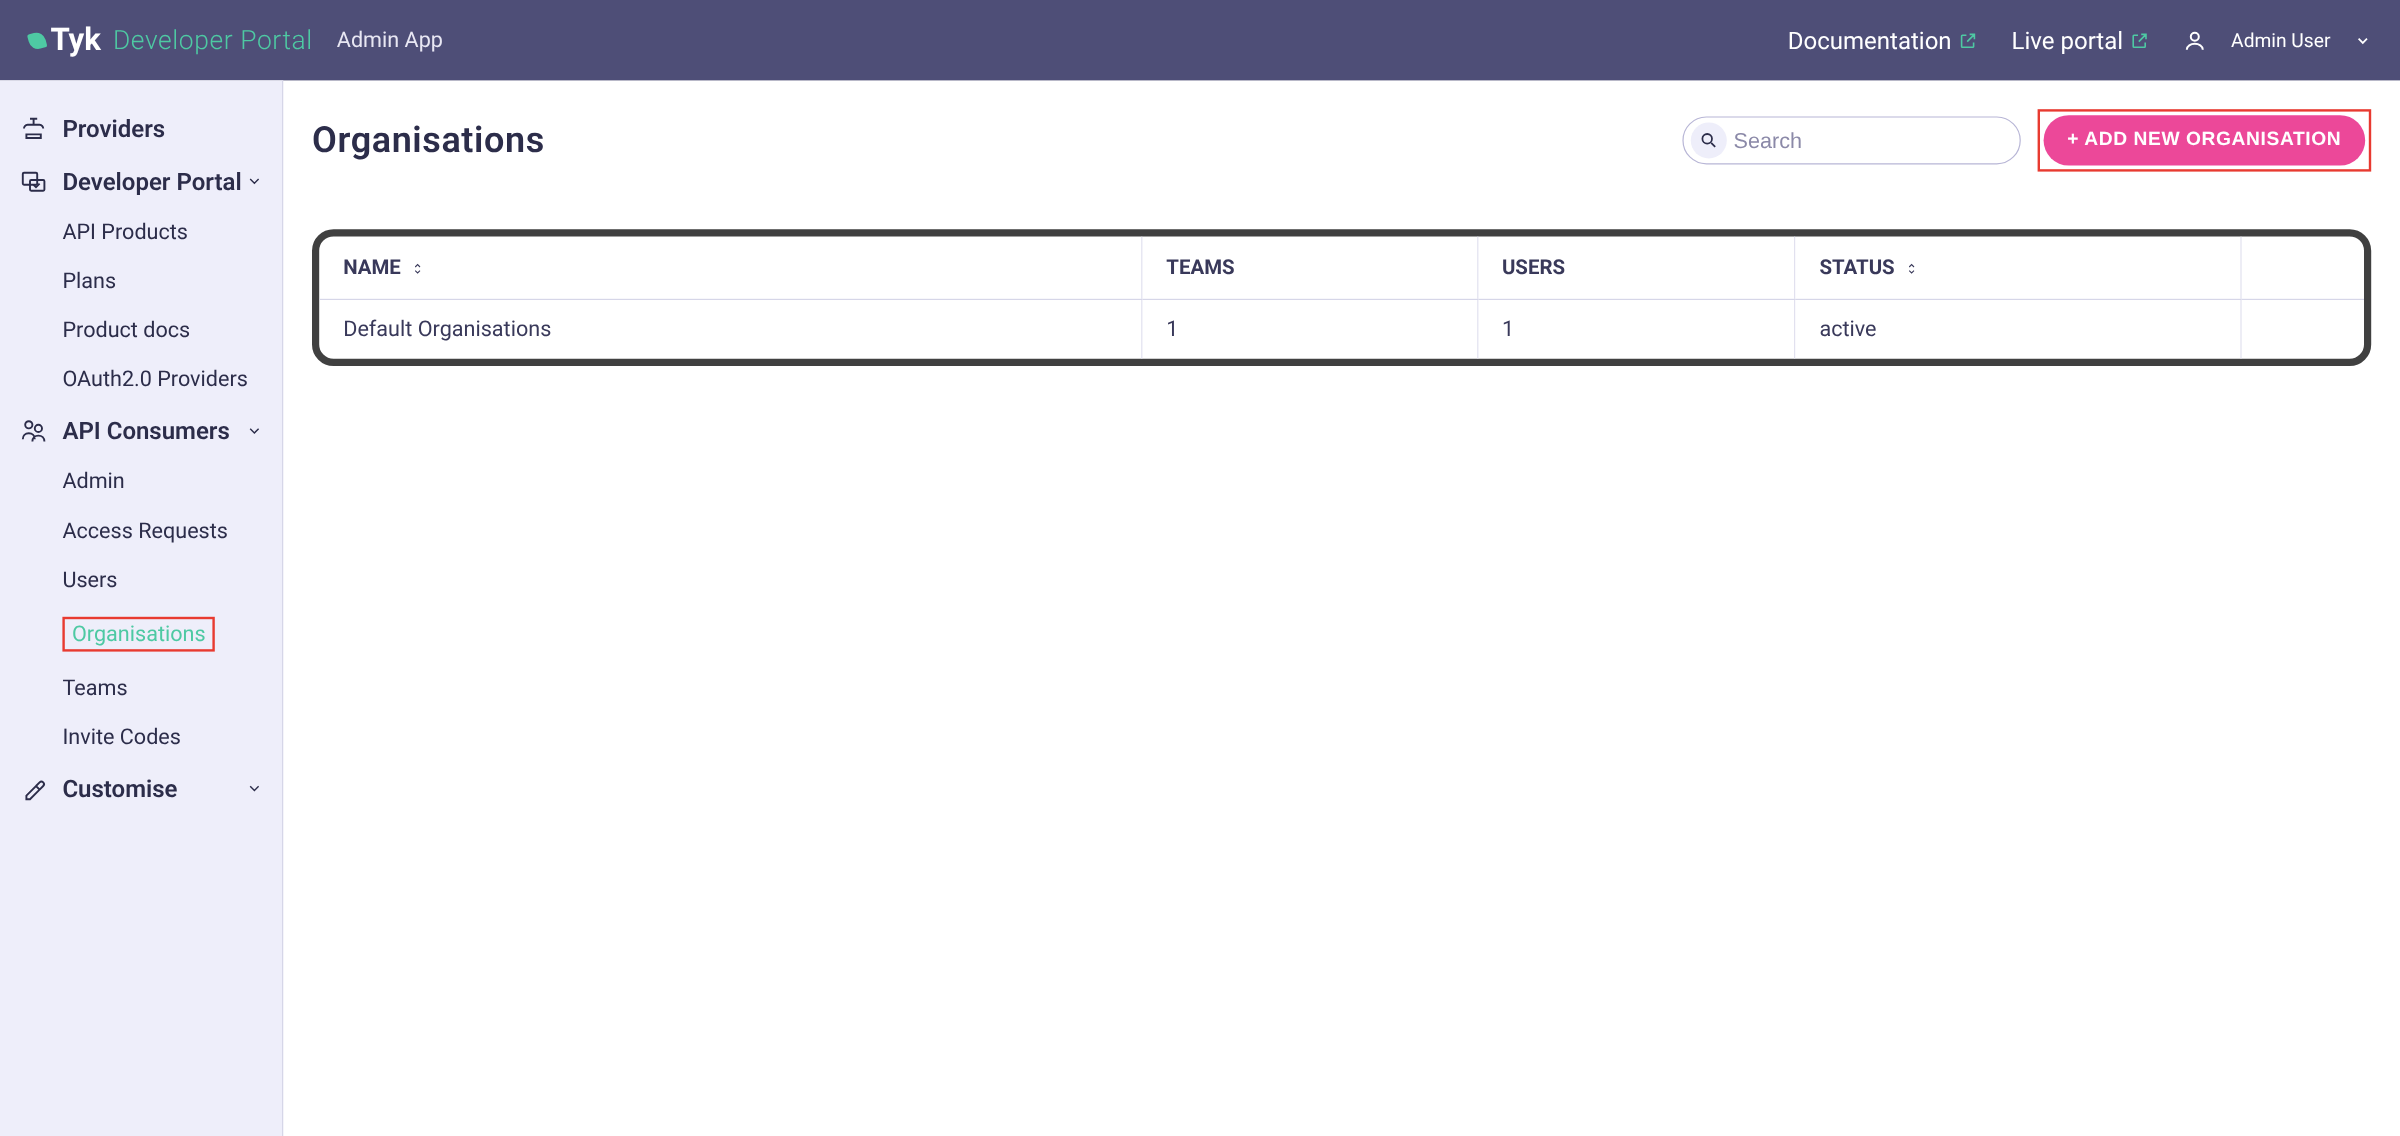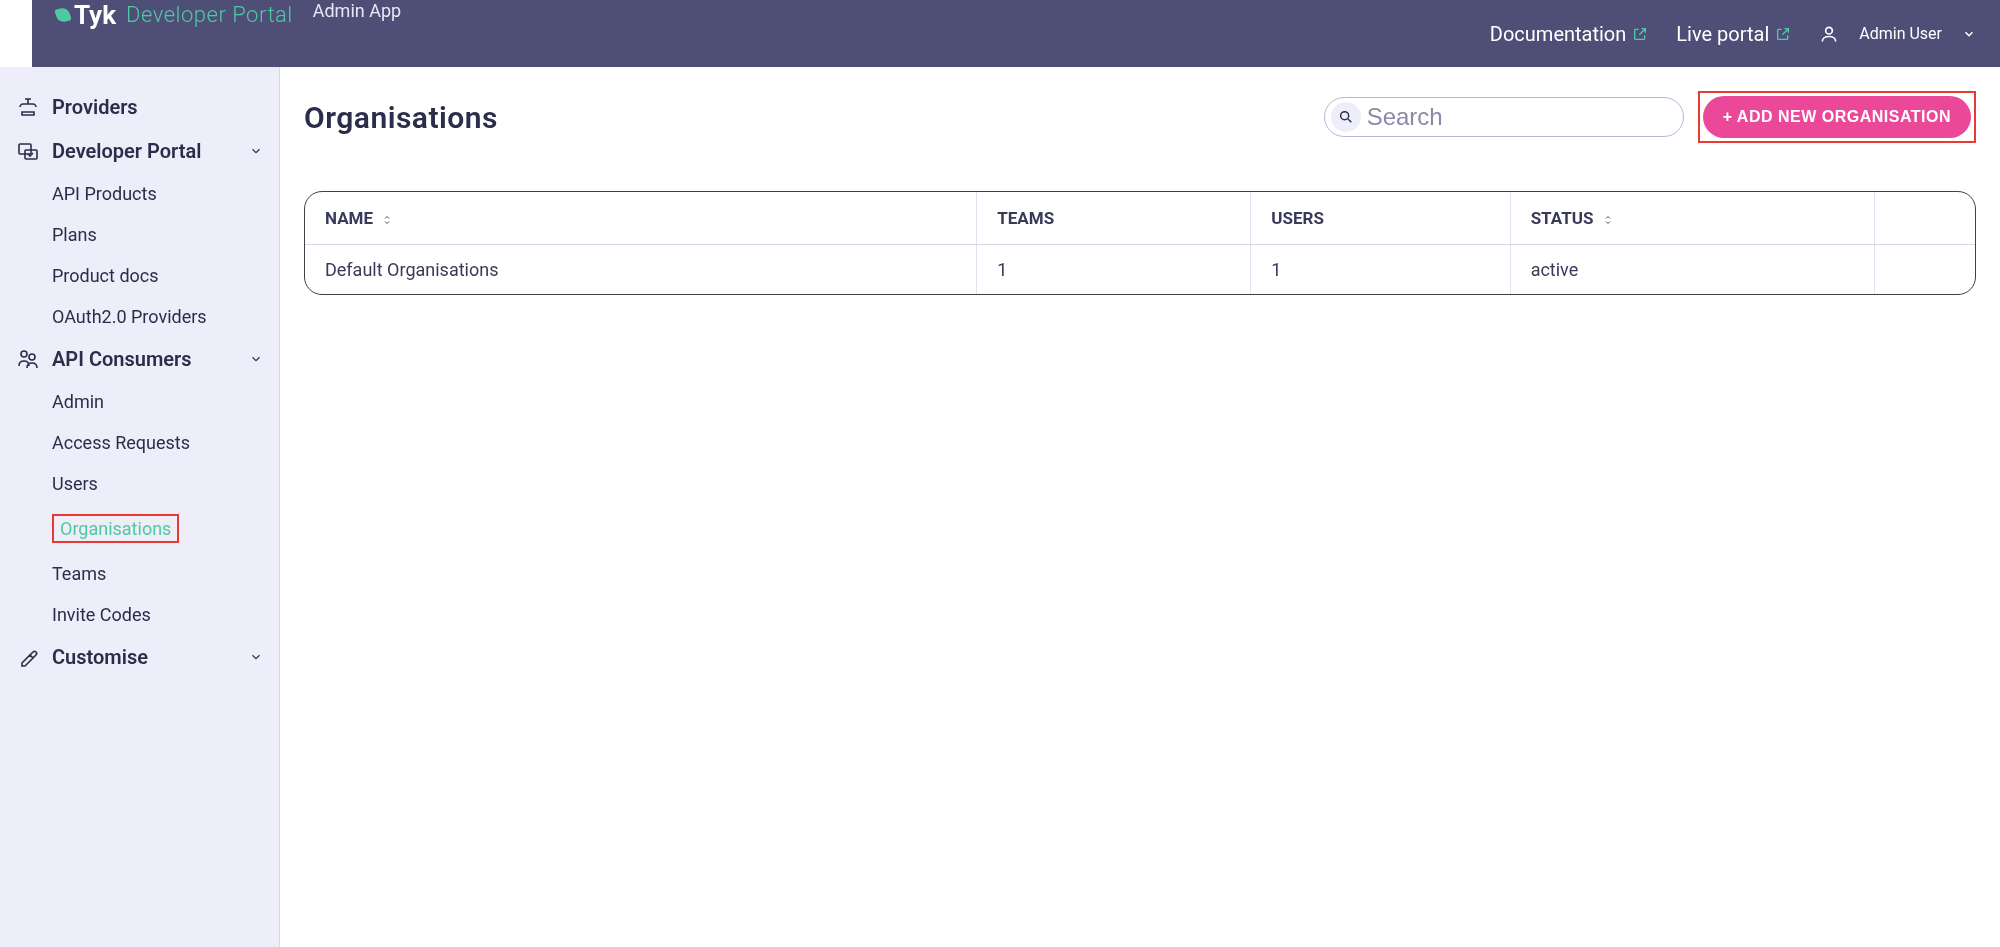--- a/index.html
+++ b/index.html
@@ -1,47 +1,47 @@
 <!DOCTYPE html>
 <html><head>
 <meta charset="utf-8">
 <style>
 * { box-sizing: border-box; margin: 0; padding: 0; }
 body { font-family: -apple-system, BlinkMacSystemFont, "Segoe UI", Roboto, sans-serif; background: #fff; color: #2c2d4a; }
-.header { background: #4e4e77; height: 67px; display: flex; padding: 0 24px; color: #fff; margin-left: 32px; }
+.header { background: #4e4e77; height: 67px; display: flex; align-items: center; padding: 0 24px; color: #fff; }
 .logo-section { display: flex; align-items: baseline; gap: 10px; }
 .logo-tyk { display: flex; align-items: center; font-size: 26px; font-weight: 700; color: #fff; }
 .logo-leaf { width: 14px; height: 14px; background: #4ec9a3; border-radius: 2px 8px 2px 8px; margin-right: 4px; transform: rotate(-15deg); }
 .logo-devportal { color: #4ec9a3; font-size: 22px; font-weight: 300; letter-spacing: 0.5px; }
 .app-label { color: #e8e7f3; font-size: 18px; margin-left: 20px; }
 .header-right { margin-left: auto; display: flex; align-items: center; gap: 28px; }
 .header-link { color: #fff; font-size: 20px; display: flex; align-items: center; gap: 6px; cursor: pointer; }
 .ext-icon { width: 16px; height: 16px; stroke: #4ec9a3; fill: none; stroke-width: 2; }
 .user-section { display: flex; align-items: center; gap: 20px; cursor: pointer; }
 .user-icon { width: 20px; height: 20px; stroke: #fff; fill: none; stroke-width: 2; }
 .chevron-down { width: 14px; height: 14px; stroke: #fff; fill: none; stroke-width: 2.5; }
 .layout { display: flex; }
-.sidebar { width: 280px; background: #eeeefa; min-height: calc(100vh - 67px); border-right: 1px solid #d6d6e8; padding-top: 18px; }
+.sidebar { width: 236px; background: #eeeefa; min-height: calc(100vh - 67px); border-right: 1px solid #d6d6e8; padding-top: 18px; }
 .side-group-header { display: flex; align-items: center; padding: 10px 16px; font-size: 20px; font-weight: 600; color: #2c2d4a; cursor: pointer; }
 .side-icon { width: 24px; height: 24px; margin-right: 12px; stroke: #2c2d4a; fill: none; stroke-width: 1.6; flex-shrink: 0; }
 .side-group-header .chev { margin-left: auto; width: 14px; height: 14px; stroke: #2c2d4a; fill: none; stroke-width: 2; }
 .side-subitem { padding: 10px 16px 10px 52px; font-size: 18px; color: #2c2d4a; cursor: pointer; }
 .side-subitem.active { color: #4ec9a3; }
 .highlight-active { display: inline-block; border: 2px solid #e83a30; padding: 2px 6px; }
 .main { flex: 1; padding: 24px 24px 24px 24px; }
 .main-header { display: flex; align-items: center; gap: 14px; margin-bottom: 48px; }
 .page-title { font-size: 30px; font-weight: 600; color: #2c2d4a; letter-spacing: 0.5px; }
 .search-wrap { margin-left: auto; display: flex; align-items: center; border: 1px solid #b8b6d6; border-radius: 24px; padding: 4px 6px 4px 6px; min-width: 246px; }
 .search-icon-circle { width: 30px; height: 30px; border-radius: 50%; background: #eeeefa; display: flex; align-items: center; justify-content: center; margin-right: 6px; }
 .search-icon-circle svg { width: 16px; height: 16px; stroke: #2c2d4a; fill: none; stroke-width: 2.2; }
-.search-input { border: none; outline: none; font-size: 24px; color: #2c2d4a; flex: 1; background: transparent; }
+.search-input { border: none; outline: none; font-size: 18px; color: #2c2d4a; flex: 1; background: transparent; }
 .search-input::placeholder { color: #8b89a8; }
 .add-btn-wrap { border: 2px solid #e83a30; padding: 3px; }
 .add-btn { background: #ec4899; color: #fff; border: none; border-radius: 24px; padding: 12px 20px; font-size: 16px; font-weight: 700; letter-spacing: 0.5px; cursor: pointer; }
-.table-wrap { border: 1px solid #404040; border-radius: 18px; overflow: hidden; }
+.table-wrap { border: 6px solid #404040; border-radius: 18px; overflow: hidden; }
 table { width: 100%; border-collapse: collapse; }
 th { text-align: left; padding: 16px 20px; font-size: 17px; font-weight: 700; color: #39395a; border-bottom: 1px solid #d6d6e8; }
 th:not(:first-child), td:not(:first-child) { border-left: 1px solid #e2e1ef; }
 td { padding: 14px 20px; font-size: 18px; color: #39395a; }
 .sort-icon { width: 12px; height: 14px; stroke: #39395a; fill: none; stroke-width: 1.8; margin-left: 4px; vertical-align: middle; }
 th.name-col { width: 500px; }
 th.teams-col { width: 204px; }
 th.users-col { width: 193px; }
 th.status-col { width: 271px; }
 th.actions-col { width: 75px; }

